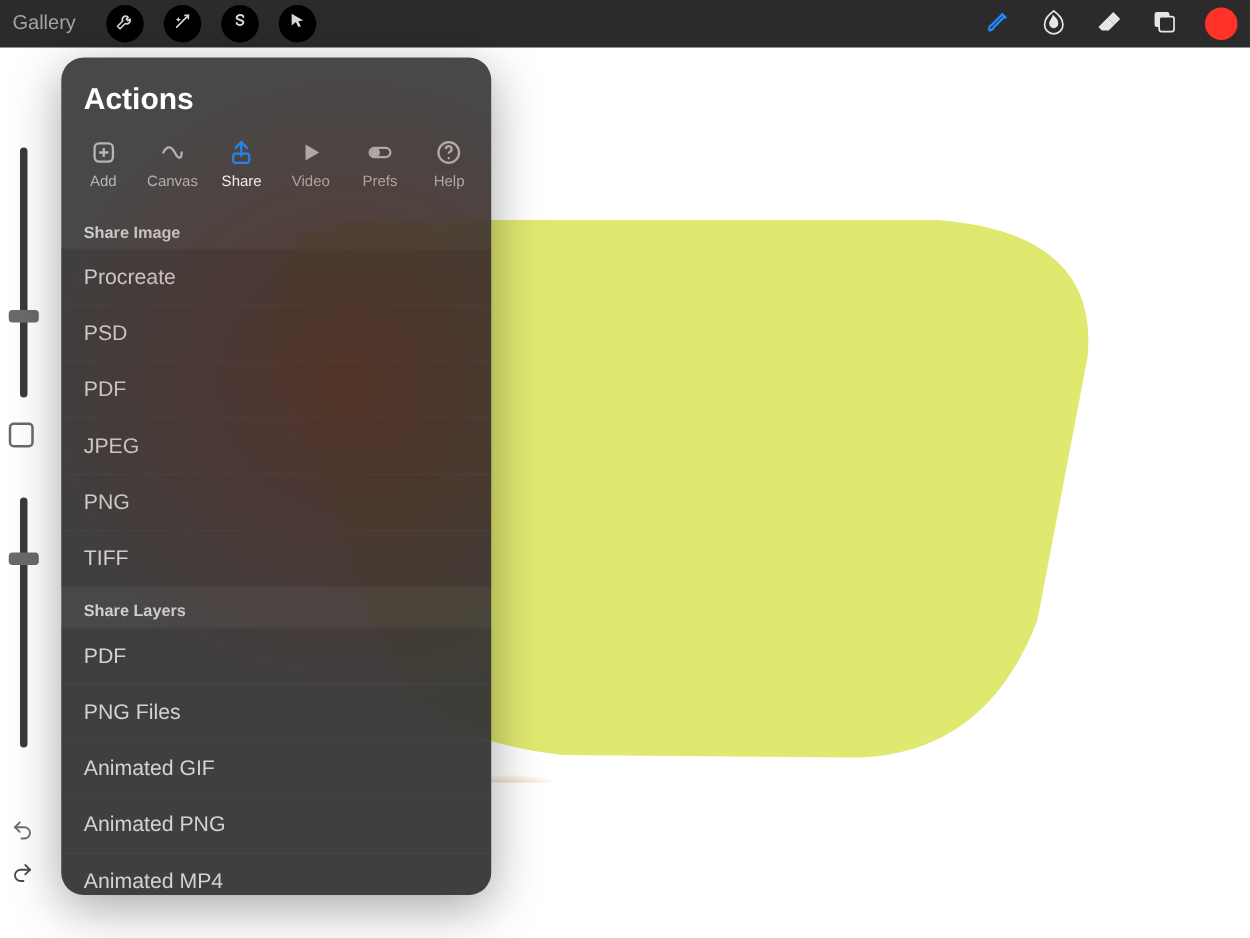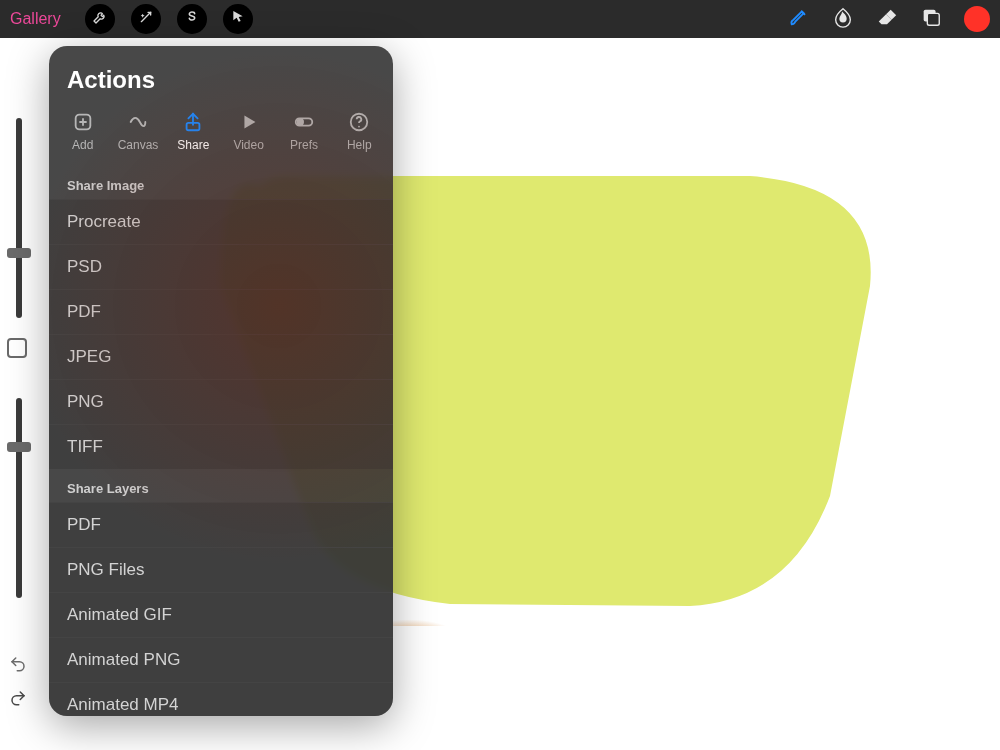--- a/index.html
+++ b/index.html
@@ -5,21 +5,21 @@
   * { margin: 0; padding: 0; box-sizing: border-box; font-family: -apple-system, BlinkMacSystemFont, "Segoe UI", Helvetica, Arial, sans-serif; }
   html, body { width: 1000px; height: 750px; overflow: hidden; background: #fff; }
 
   
   .topbar {
     position: absolute; top: 0; left: 0; right: 0; height: 38px;
     background: #2b2b2b; display: flex; align-items: center; padding: 0 10px;
     color: #aeb0b2; font-size: 16px;
   }
   .topbar-left { display: flex; align-items: center; gap: 16px; }
-  .gallery-label { color: #ec4899; font-size: 16px; margin-right: 8px; }
+  .gallery-label { color: #a3a3a3; font-size: 16px; margin-right: 8px; }
   .icon-circle {
     width: 30px; height: 30px; border-radius: 50%; background: #000;
     display: flex; align-items: center; justify-content: center; color: #d8d8d8;
   }
   .icon-circle svg { width: 16px; height: 16px; }
   .icon-circle.active { background: #000; }
   .topbar-right { margin-left: auto; display: flex; align-items: center; gap: 22px; }
   .tool-icon { width: 22px; height: 22px; display:flex;align-items:center;justify-content:center; }
   .tool-icon svg { width: 22px; height: 22px; }
   .color-swatch { width: 26px; height: 26px; border-radius: 50%; background: #ff3228; }

